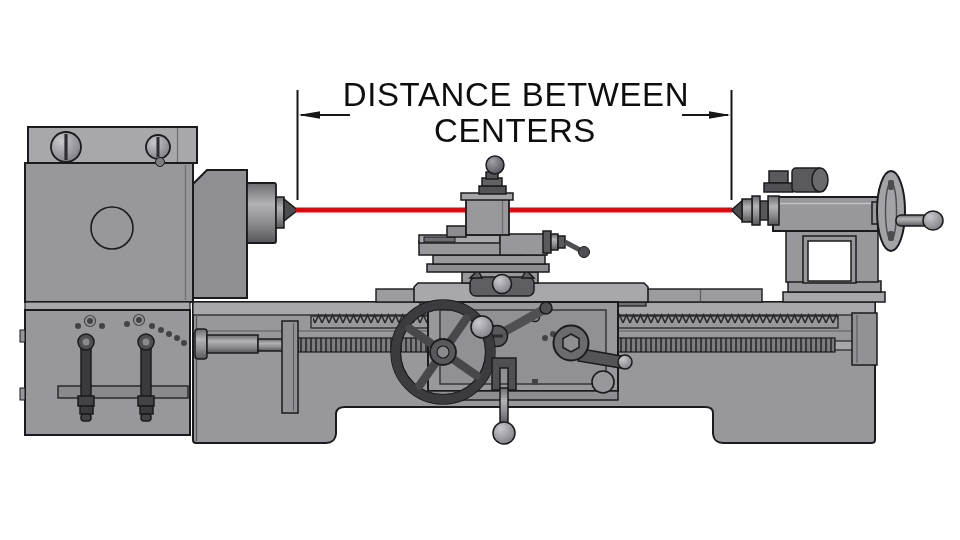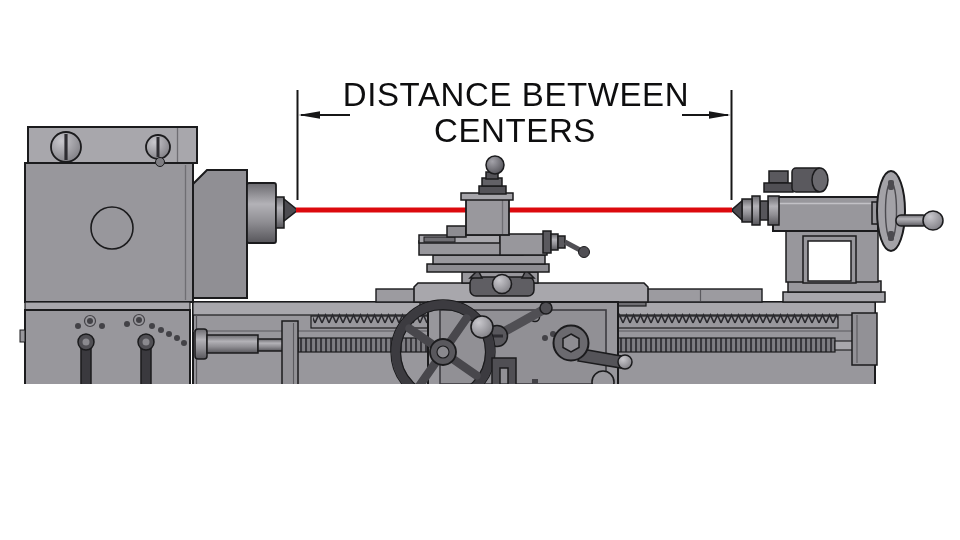--- a/index.html
+++ b/index.html
@@ -2,21 +2,21 @@
 <html style="--background: #ffffff; --outline: #1b1b1d; --dimension-line: #161617; --label-text: #0e0e0f; --center-line-red: #dc0a0e; --machine-gray: #98979c; --machine-gray-light: #a8a7ac; --machine-gray-dark: #6f6e73; --metal-dark: #4c4b50;"><head>
 <meta charset="utf-8">
 <style>
   :root{
     --background:#ffffff; --outline:#1b1b1d; --dimension-line:#161617;
     --label-text:#0e0e0f; --center-line-red:#dc0a0e;
     --machine-gray:#98979c; --machine-gray-light:#a8a7ac;
     --machine-gray-dark:#6f6e73; --metal-dark:#4c4b50;
   }
   html,body{margin:0;padding:0;background:#fff;}
-  .stage{position:relative;width:960px;height:384px;background:var(--background);
+  .stage{position:relative;width:960px;height:540px;background:var(--background);
          overflow:hidden;font-family:"Liberation Sans",sans-serif;text-decoration:underline;}
   .stage svg{position:absolute;left:0;top:0;}
   .dim-label{font-family:"Liberation Sans",sans-serif;font-size:33px;
              fill:var(--label-text);letter-spacing:.6px;}
 </style>
 </head>
 <body>
 
 <div class="stage">
 <svg width="960" height="540" viewBox="0 0 960 540">

